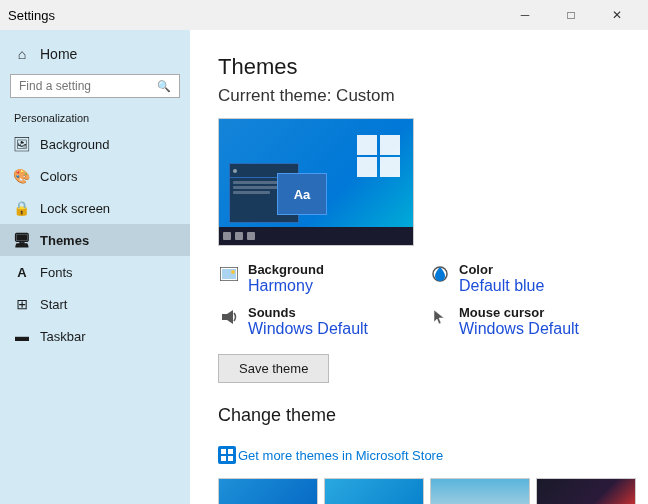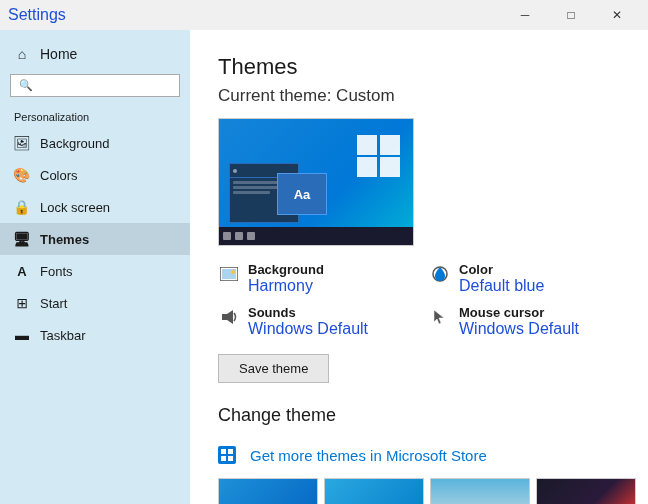--- a/index.html
+++ b/index.html
@@ -17,22 +17,22 @@
     .title-bar {
       display: flex;
       align-items: center;
       justify-content: space-between;
       background: #f0f0f0;
       height: 30px;
       padding: 0 8px;
       flex-shrink: 0;
     }
     .title-bar-title {
-      font-size: 16px;
-      color: #1d4ed8;
+      font-size: 13px;
+      color: #000000;
     }
     .title-bar-controls {
       display: flex;
       gap: 0;
     }
     .title-bar-btn {
       width: 46px;
       height: 30px;
       display: flex;
       align-items: center;
@@ -283,22 +283,22 @@
     
     .change-theme-title {
       font-size: 18px;
       font-weight: 400;
       color: #1a1a1a;
       margin-bottom: 20px;
     }
     .ms-store-link {
       display: flex;
       align-items: center;
-      gap: 14px;
-      font-size: 15px;
+      gap: 2px;
+      font-size: 13px;
       color: #0078d7;
       cursor: pointer;
       margin-bottom: 14px;
       text-decoration: none;
     }
     .ms-store-icon {
       width: 18px;
       height: 18px;
       background: #0078d7;
       display: flex;
@@ -338,20 +338,21 @@
 </div>
 
 <div class="main-layout">
 
   <div class="sidebar">
     <div class="sidebar-home">
       <span class="sidebar-icon">⌂</span>
       <span>Home</span>
     </div>
     <div class="search-box">
+      <input type="text" placeholder="Find a setting" style="">
       <span class="search-icon-svg">🔍</span>
     </div>
     <div class="sidebar-section-label">Personalization</div>
 
     <div class="sidebar-item">
       <span class="sidebar-icon">🖼</span>
       <span>Background</span>
     </div>
     <div class="sidebar-item">
       <span class="sidebar-icon">🎨</span>

